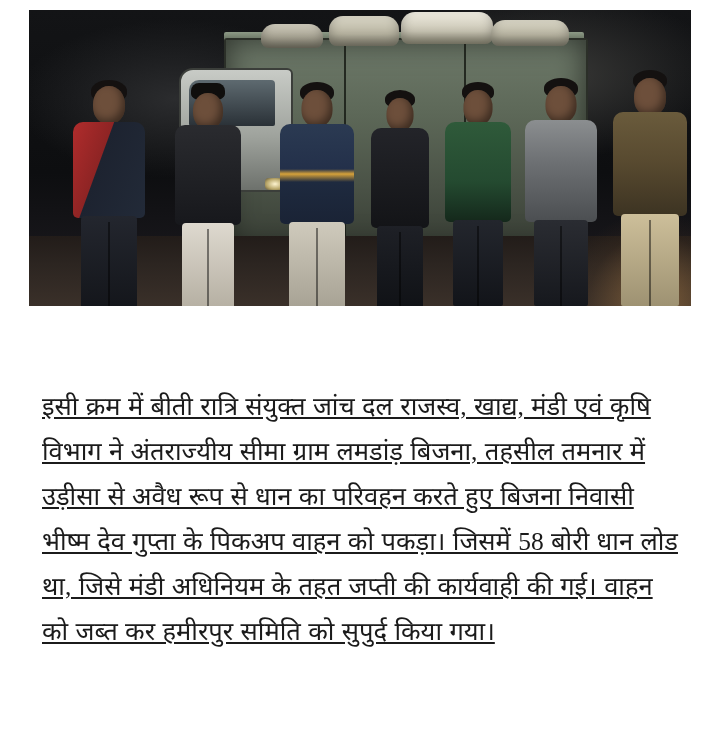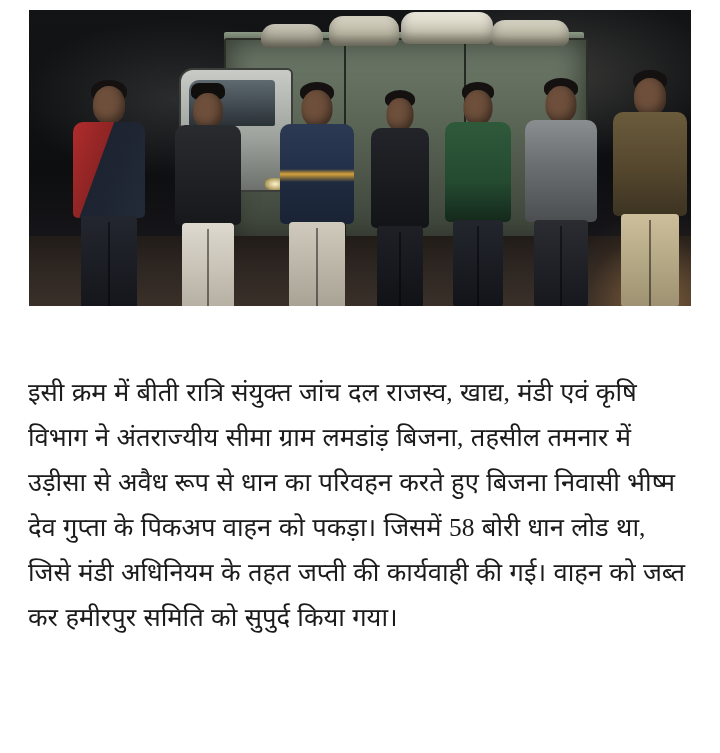--- a/index.html
+++ b/index.html
@@ -141,27 +141,28 @@
     transform: translateX(-50%);
   }
   
   .article {
     position: absolute;
     left: 28px;
     top: 370px;
     width: 664px;
   }
   .article p {
-    margin: 0;
+    margin: 14px;
     font-family: "Liberation Serif", serif;
     font-size: 25.5px;
     line-height: 45px;
     color: #1b1b1b;
     text-align: left;
     word-spacing: 1px;
+    text-decoration: underline;
   }
 </style>
 </head>
 <body>
 
 <div class="page">
 
   <div class="photo-wrap">
     <div class="photo">
 

